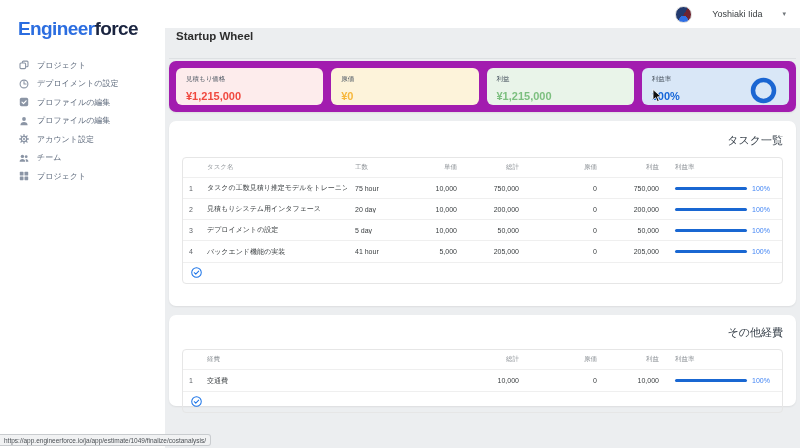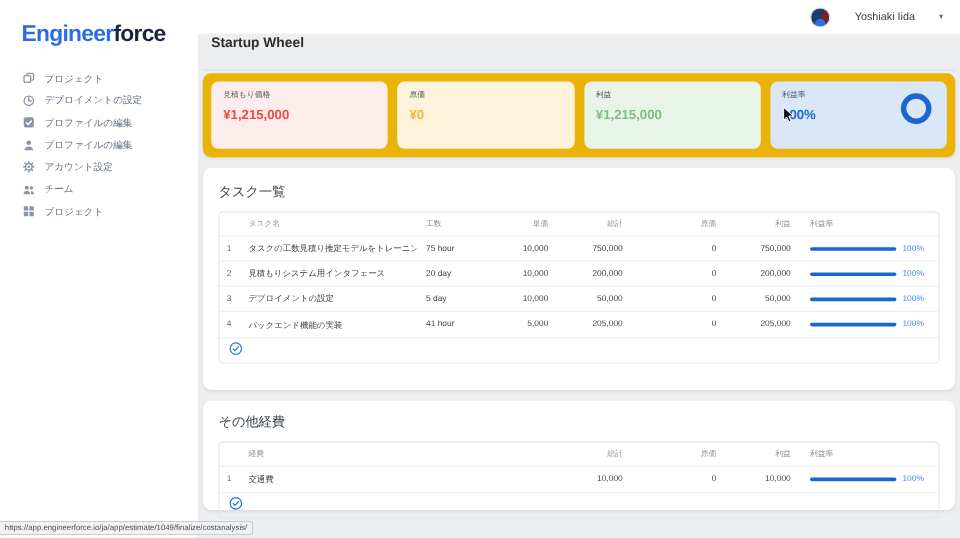--- a/index.html
+++ b/index.html
@@ -52,21 +52,21 @@
     padding:0 4px;
   }
   .page-head {
     height:31px; line-height:16px; padding-left:7px;
     font-size:11.5px; font-weight:600; color:#2d2d2d;
     border-bottom:1px solid #dde0e3;
   }
 
   
   .cards-panel {
-    margin-top:2px; background:#eab308; border-radius:7px; height:70px;
+    margin-top:2px; background:#a21caf; border-radius:7px; height:51px;
     box-shadow:0 1px 2px rgba(0,0,0,.07);
     display:flex; gap:8px; padding:7px;
   }
   .card { flex:1 1 0; border-radius:6px; padding:7px 10px; position:relative; }
   .card-label { font-size:6.5px; color:#4a5560; margin-bottom:6px; }
   .card-value { font-size:11px; font-weight:bold; }
   .card-estimate { background:#fdecec; }
   .card-estimate .card-value { color:#f0483e; }
   .card-cost { background:#fdf3da; }
   .card-cost .card-value { color:#f6b73c; }
@@ -76,21 +76,21 @@
   .card-rate .card-value { color:#1565d8; }
   .donut { position:absolute; right:12px; top:9px; }
 
   
   .panel {
     background:#fff; border-radius:7px; box-shadow:0 1px 2px rgba(0,0,0,.07);
     padding:12px 13px;
   }
   .panel-tasks { margin-top:9px; height:185px; }
   .panel-expenses { margin-top:9px; height:91px; padding-top:10px; }
-  .panel-title { font-size:11px; font-weight:500; color:#37404a; }
+  .panel-title { font-size:11px; font-weight:500; color:#37404a;text-align:right; }
 
   .dtable {
     margin-top:9px; border:1px solid #e6e6e6; border-radius:4px; overflow:hidden;
   }
   .trow { display:grid; align-items:center; border-bottom:1px solid #efefef; }
   .trow:last-child { border-bottom:none; }
   .task-grid { grid-template-columns:16px 1fr 62px 56px 62px 78px 62px 115px; }
   .exp-grid  { grid-template-columns:16px 1fr 62px 78px 62px 115px; }
   .thead { height:20px; }
   .thead .cell { font-size:6.5px; color:#8e9398; position:relative; }

